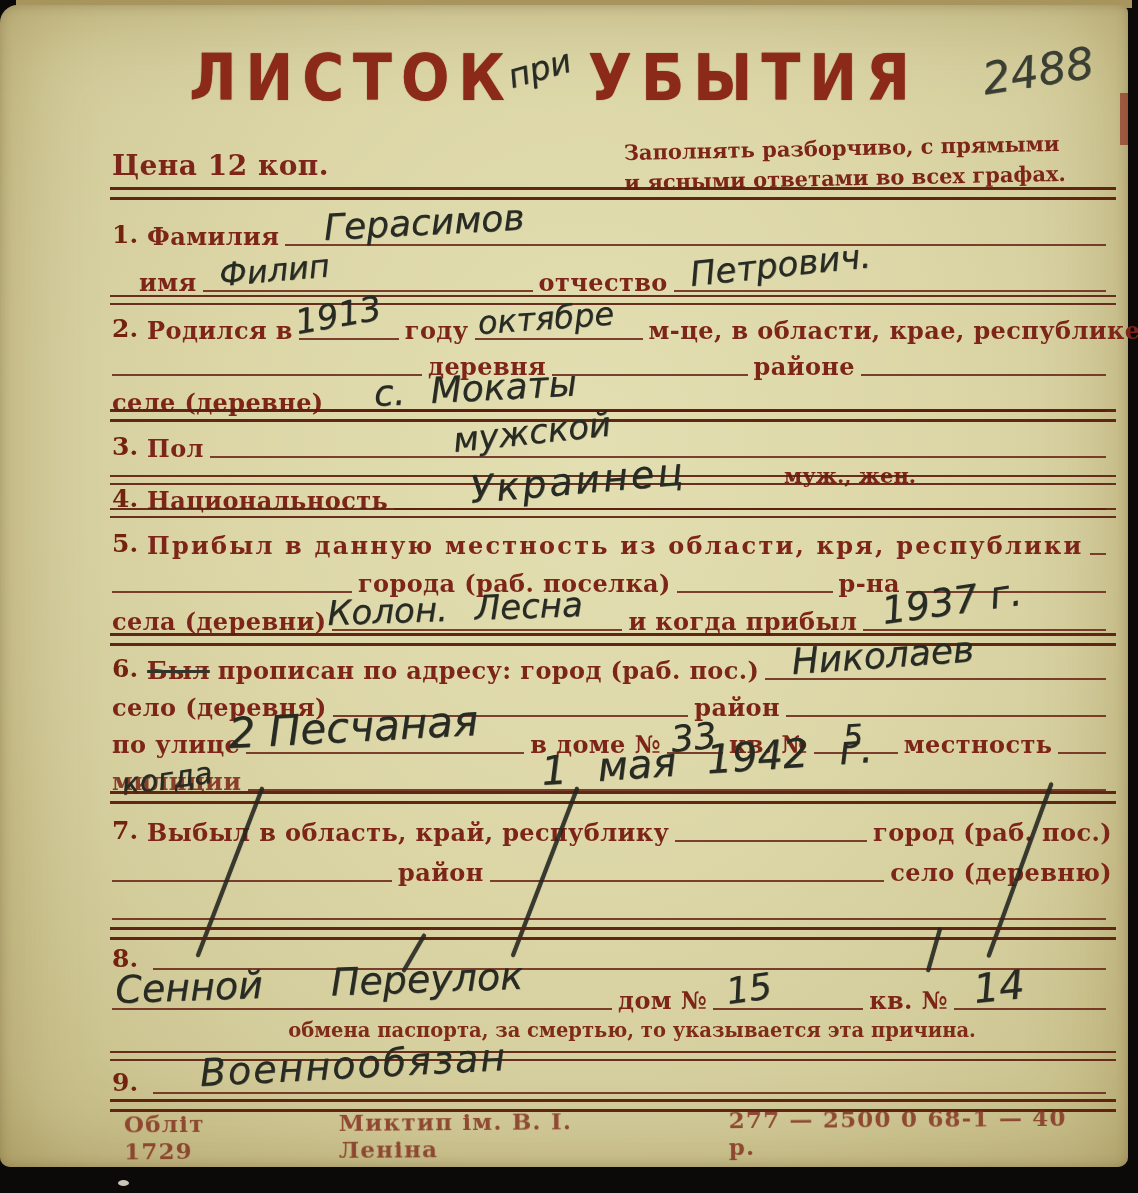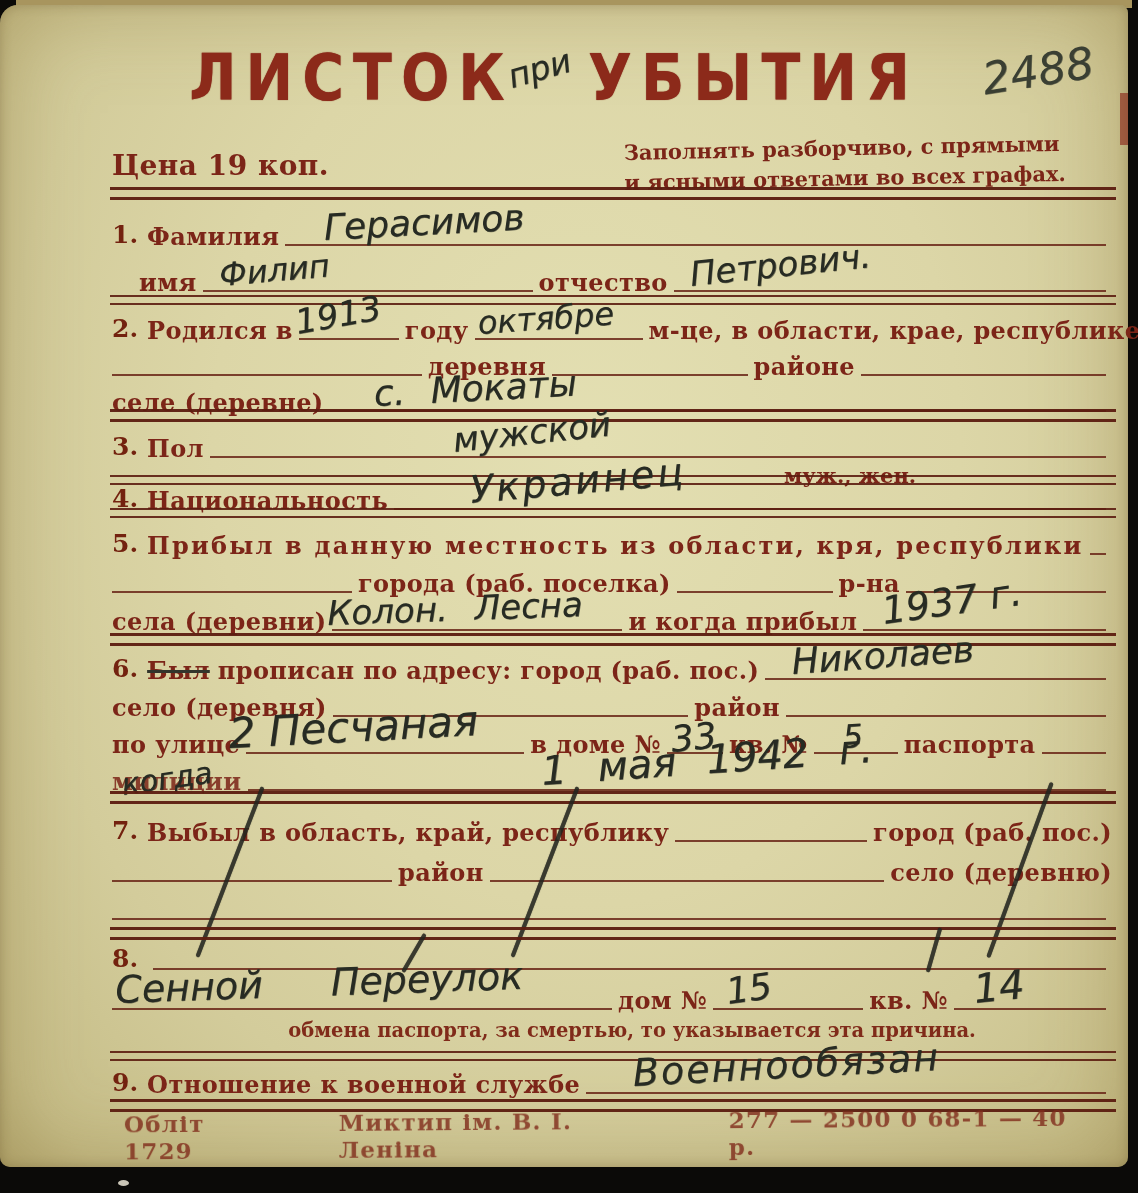--- a/index.html
+++ b/index.html
@@ -62,21 +62,21 @@
   <div class="title-row">
     <span class="title-word">ЛИСТОК</span>
     <span class="title-gap">
       <span class="hw" style="left:0;top:16px;bottom:auto;font-size:33px;transform:rotate(-16deg);">при</span>
     </span>
     <span class="title-word">УБЫТИЯ</span>
   </div>
   <div class="serial">2488</div>
 
   <div class="header-row">
-    <div class="price">Цена 19 коп.</div>
+    <div class="price">Цена 12 коп.</div>
     <div class="instr">
       <div>Заполнять разборчиво, с прямыми</div>
       <div>и ясными ответами во всех графах.</div>
     </div>
   </div>
 
   <div class="rule heavy" style="top:182px;"></div>
 
   <div class="sec" style="top:198px;">
     <div class="fline" style="height:46px;">
@@ -203,21 +203,21 @@
         <span class="hw" style="left:-16px;bottom:-6px;font-size:42px;transform:rotate(-3deg);">2 Песчаная</span>
       </span>
       <span class="lbl">в доме №</span>
       <span class="fill" style="flex:0 0 56px;">
         <span class="hw" style="left:6px;bottom:-8px;font-size:36px;transform:rotate(-6deg);">33</span>
       </span>
       <span class="lbl">кв. №</span>
       <span class="fill" style="flex:0 0 84px;">
         <span class="hw" style="left:30px;font-size:32px;transform:rotate(-4deg);">5</span>
       </span>
-      <span class="lbl">паспорта</span>
+      <span class="lbl">местность</span>
       <span class="fill grow"></span>
     </div>
     <div class="fline" style="height:37px;">
       <span class="lbl" style="position:relative;opacity:.85;">милиции</span>
       <span class="hw" style="position:absolute;left:12px;bottom:-8px;font-size:30px;transform:rotate(-8deg);">когда</span>
       <span class="fill grow">
         <span class="hw" style="left:295px;bottom:-5px;font-size:40px;transform:rotate(-4deg);word-spacing:18px;">1 мая  1942 г.</span>
       </span>
     </div>
   </div>
@@ -270,21 +270,20 @@
     <div style="margin:6px 0 0 40px;">
       <div class="note-line" style="text-align:center;margin-top:2px;">обмена паспорта, за смертью, то указывается эта причина.</div>
     </div>
   </div>
 
   <div class="rule" style="top:1046px;"></div>
 
   <div class="sec" style="top:1058px;">
     <div class="fline" style="height:34px;">
       <span class="num">9.</span>
-      <span class="lbl">Отношение к военной службе</span>
       <span class="fill grow">
         <span class="hw" style="left:48px;bottom:-3px;font-size:38px;transform:rotate(-3deg);letter-spacing:2px;">Военнообязан</span>
       </span>
     </div>
   </div>
 
   <div class="rule heavy" style="top:1094px;"></div>
 
   <div class="imprint">
     <span style="filter:blur(.3px);">Обліт 1729</span>

